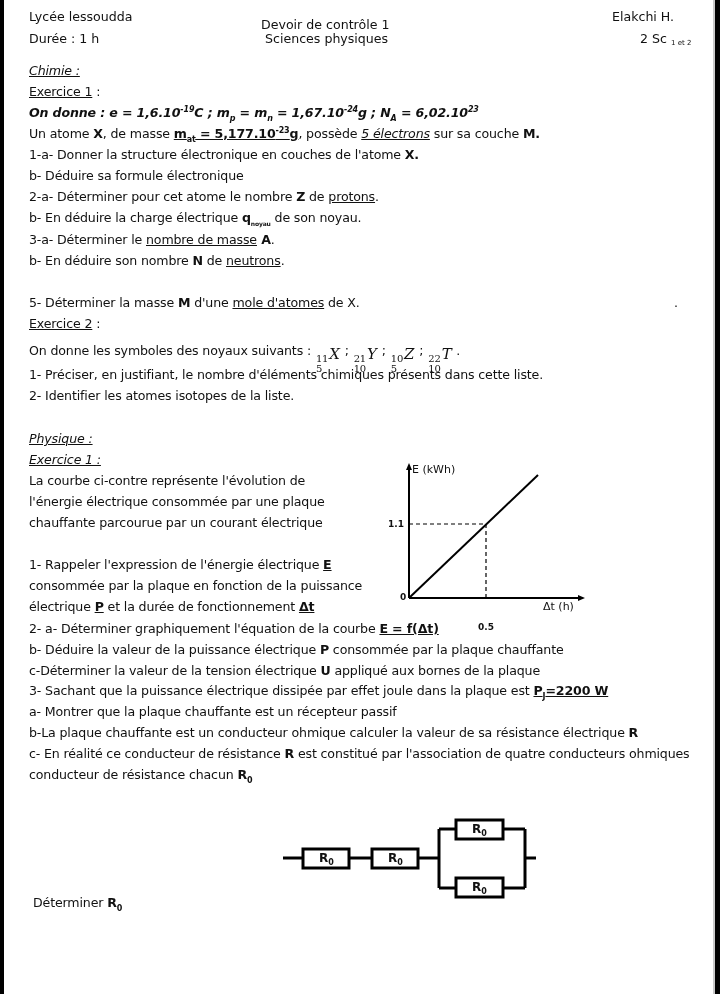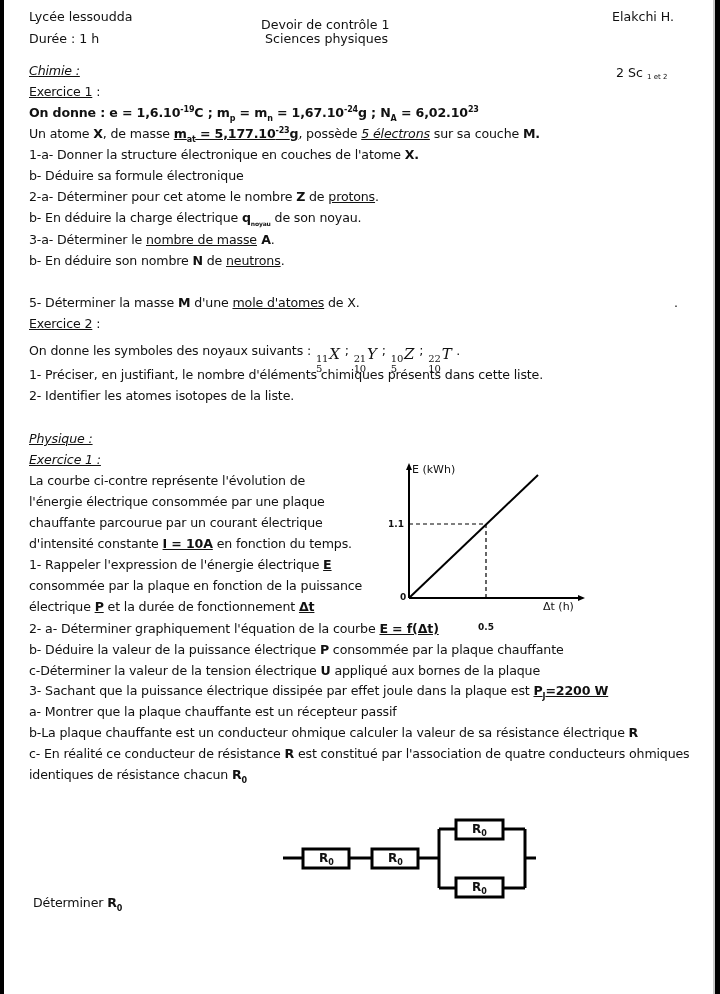--- a/index.html
+++ b/index.html
@@ -32,26 +32,26 @@
 </head>
 <body>
 
 <div class="page">
 
   <div class="hdr" style="left:25px;top:9px;">Lycée lessoudda</div>
   <div class="hdr" style="left:25px;top:31px;">Durée : 1 h</div>
   <div class="hdr" style="left:257px;top:9px;margin-top:8px;">Devoir de contrôle 1</div>
   <div class="hdr" style="left:261px;top:31px;">Sciences physiques</div>
   <div class="hdr" style="left:608px;top:9px;">Elakchi H.</div>
-  <div class="hdr" style="left:612px;top:31px;margin-top:34px;"><span>2 Sc</span> <span class="small">1 et 2</span></div>
+  <div class="hdr" style="left:636px;top:31px;"><span>2 Sc</span> <span class="small">1 et 2</span></div>
 
   <div class="t i u" style="left:25px;top:63px;">Chimie :</div>
   <div class="t" style="left:25px;top:84px;"><span class="u">Exercice 1</span><span> :</span></div>
 
-  <div class="t b" style="left:25px;top:105px;"><span>On donne : e = 1,6.10</span><sup>-19</sup><span>C ; m</span><sub>p</sub><span> = m</span><sub>n</sub><span> = 1,67.10</span><sup>-24</sup><span>g ; N</span><sub>A</sub><span> = 6,02.10</span><sup>23</sup></div>
+  <div class="t b" style="left:25px;top:105px;font-style:italic;"><span>On donne : e = 1,6.10</span><sup>-19</sup><span>C ; m</span><sub>p</sub><span> = m</span><sub>n</sub><span> = 1,67.10</span><sup>-24</sup><span>g ; N</span><sub>A</sub><span> = 6,02.10</span><sup>23</sup></div>
 
   <div class="t" style="left:25px;top:126px;"><span>Un atome </span><b>X</b><span>, de masse </span><b class="u"><span>m</span><sub>at</sub><span> = 5,177.10</span><sup>-23</sup><span>g</span></b><span>, possède </span><span class="i u">5 électrons</span><span> sur sa couche </span><b>M.</b></div>
 
   <div class="t" style="left:25px;top:147px;"><span>1-a- Donner la structure électronique en couches de l'atome </span><b>X.</b></div>
   <div class="t" style="left:25px;top:168px;">b- Déduire sa formule électronique</div>
   <div class="t" style="left:25px;top:189px;"><span>2-a- Déterminer pour cet atome le nombre </span><b>Z</b><span> de </span><span class="u">protons</span><span>.</span></div>
   <div class="t" style="left:25px;top:210px;"><span>b- En déduire la charge électrique </span><b>q</b><sub class="b" style="font-size:6px;">noyau</sub><span> de son noyau.</span></div>
   <div class="t" style="left:25px;top:232px;"><span>3-a- Déterminer le </span><span class="u">nombre de masse</span><b> A</b><span>.</span></div>
   <div class="t" style="left:25px;top:253px;"><span>b- En déduire son nombre </span><b>N</b><span> de </span><span class="u">neutrons</span><span>.</span></div>
   <div class="t" style="left:25px;top:295px;"><span>5- Déterminer la masse </span><b>M</b><span> d'une </span><span class="u">mole d'atomes</span><span> de X.</span></div>
@@ -75,21 +75,20 @@
 
   <div class="t" style="left:25px;top:367px;">1- Préciser, en justifiant, le nombre d'éléments chimiques présents dans cette liste.</div>
   <div class="t" style="left:25px;top:388px;">2- Identifier les atomes isotopes de la liste.</div>
 
   <div class="t i u" style="left:25px;top:431px;">Physique :</div>
   <div class="t i u" style="left:25px;top:452px;">Exercice 1 :</div>
 
   <div class="t" style="left:25px;top:473px;">La courbe ci-contre représente l'évolution de</div>
   <div class="t" style="left:25px;top:494px;">l'énergie électrique consommée par une plaque</div>
   <div class="t" style="left:25px;top:515px;">chauffante parcourue par un courant électrique</div>
-  <div class="t" style="left:25px;top:536px;"><span>d'intensité constante </span><b class="u">I = 10A</b><span> en fonction du temps.</span></div>
   <div class="t" style="left:25px;top:557px;"><span>1- Rappeler l'expression de l'énergie électrique </span><b class="u">E</b></div>
   <div class="t" style="left:25px;top:599px;"><span>électrique </span><b class="u">P</b><span> et la durée de fonctionnement </span><b class="u">Δt</b></div>
   <div class="t" style="left:25px;top:578px;">consommée par la plaque en fonction de la puissance</div>
 
   <div class="chart">
     <svg width="210" height="160" viewBox="0 0 210 160">
 
       <line x1="29" y1="140" x2="29" y2="10" stroke="#000" stroke-width="2"></line>
       <polygon points="29,5 26,12 32,12" fill="#000"></polygon>
       <line x1="29" y1="140" x2="200" y2="140" stroke="#000" stroke-width="2"></line>
@@ -107,21 +106,21 @@
     <div class="chart-label b" style="left:98px;top:142px;margin-top:22px;">0.5</div>
   </div>
 
   <div class="t" style="left:25px;top:621px;"><span>2- a- Déterminer graphiquement l'équation de la courbe  </span><b class="u">E = f(Δt)</b></div>
   <div class="t" style="left:25px;top:642px;"><span>b- Déduire la valeur de la puissance électrique </span><b>P</b><span> consommée par la plaque chauffante</span></div>
   <div class="t" style="left:25px;top:663px;"><span>c-Déterminer la valeur de la tension électrique </span><b>U</b><span> appliqué aux bornes de la plaque</span></div>
   <div class="t" style="left:25px;top:683px;"><span>3- Sachant que la puissance électrique dissipée par effet joule dans la plaque est </span><b class="u"><span>P</span><sub>J</sub><span>=2200 W</span></b></div>
   <div class="t" style="left:25px;top:704px;">a- Montrer que la plaque chauffante est un récepteur passif</div>
   <div class="t" style="left:25px;top:725px;"><span>b-La plaque chauffante est un conducteur ohmique calculer la valeur de sa résistance électrique </span><b>R</b></div>
   <div class="t" style="left:25px;top:746px;"><span>c- En réalité ce conducteur de résistance </span><b>R</b><span> est constitué par l'association de quatre conducteurs ohmiques</span></div>
-  <div class="t" style="left:25px;top:767px;"><span>identiques de résistance chacun </span><b>R</b><sub class="b">0</sub></div>
+  <div class="t" style="left:25px;top:767px;"><span>conducteur de résistance chacun </span><b>R</b><sub class="b">0</sub></div>
 
   <div class="circuit">
     <svg width="270" height="95" viewBox="0 0 270 95">
       <g stroke="#000" stroke-width="3" fill="#fff">
         <line x1="7" y1="46" x2="27" y2="46"></line>
         <rect x="27" y="37" width="46" height="19"></rect>
         <line x1="73" y1="46" x2="96" y2="46"></line>
         <rect x="96" y="37" width="46" height="19"></rect>
         <line x1="142" y1="46" x2="163" y2="46"></line>
         <line x1="163" y1="17" x2="163" y2="76" fill="none"></line>

